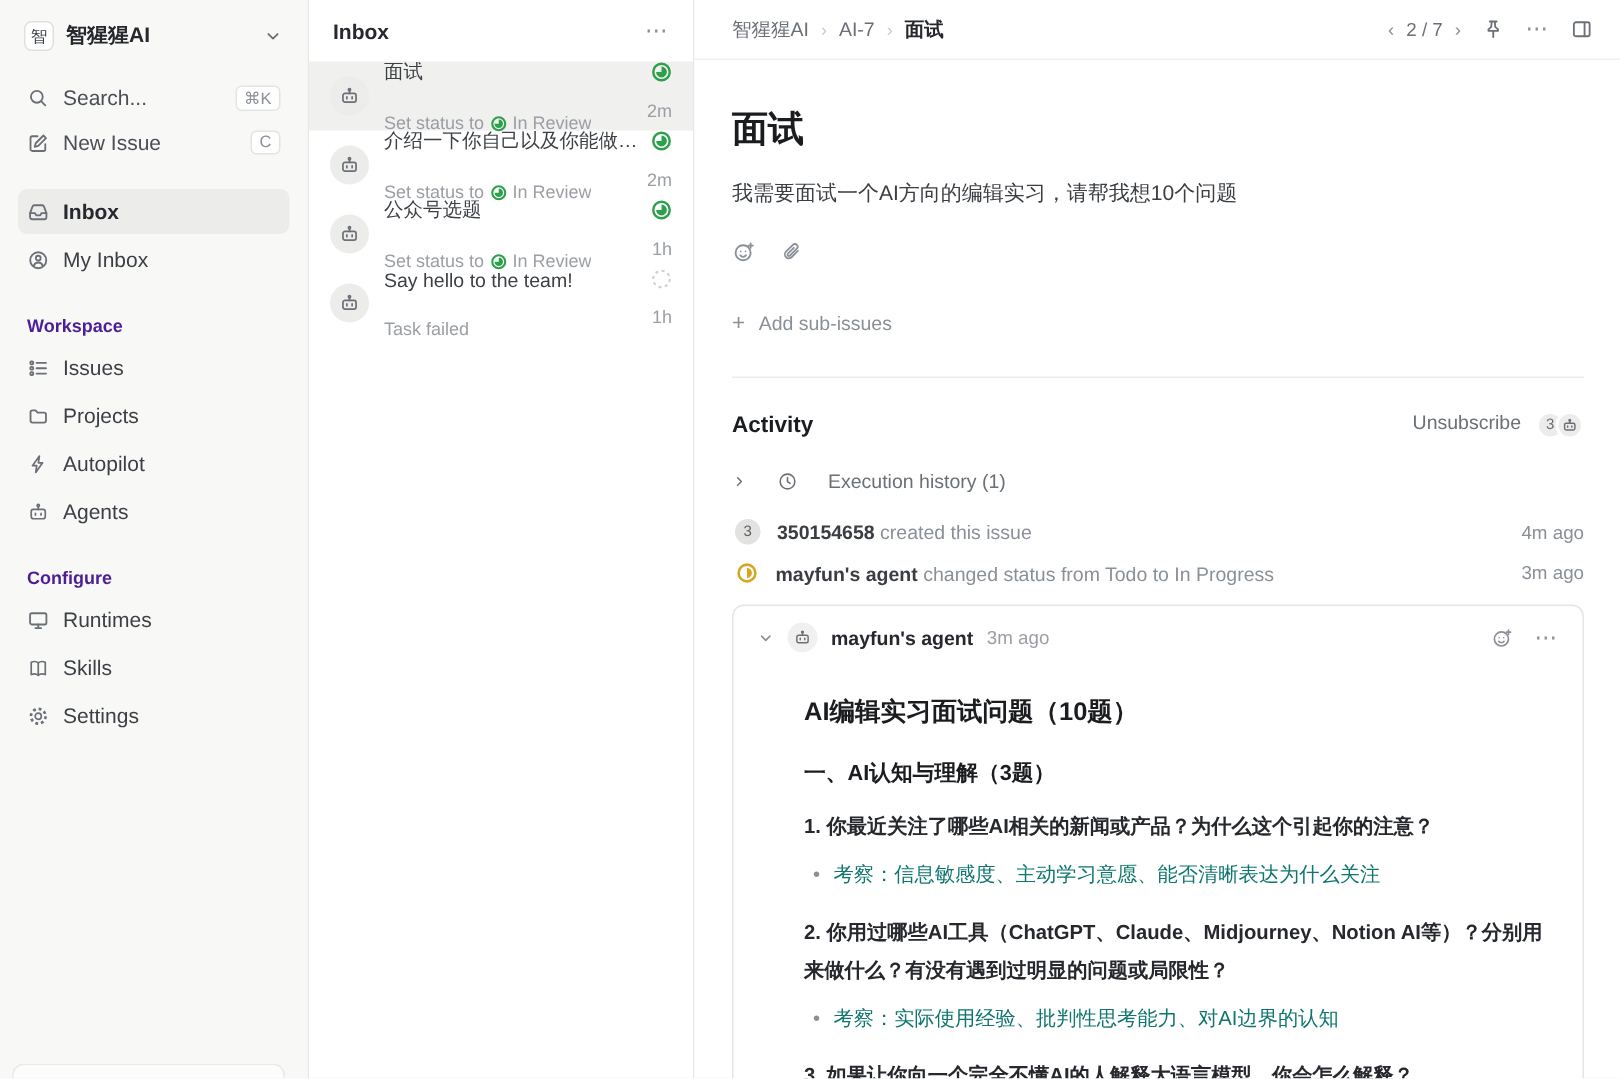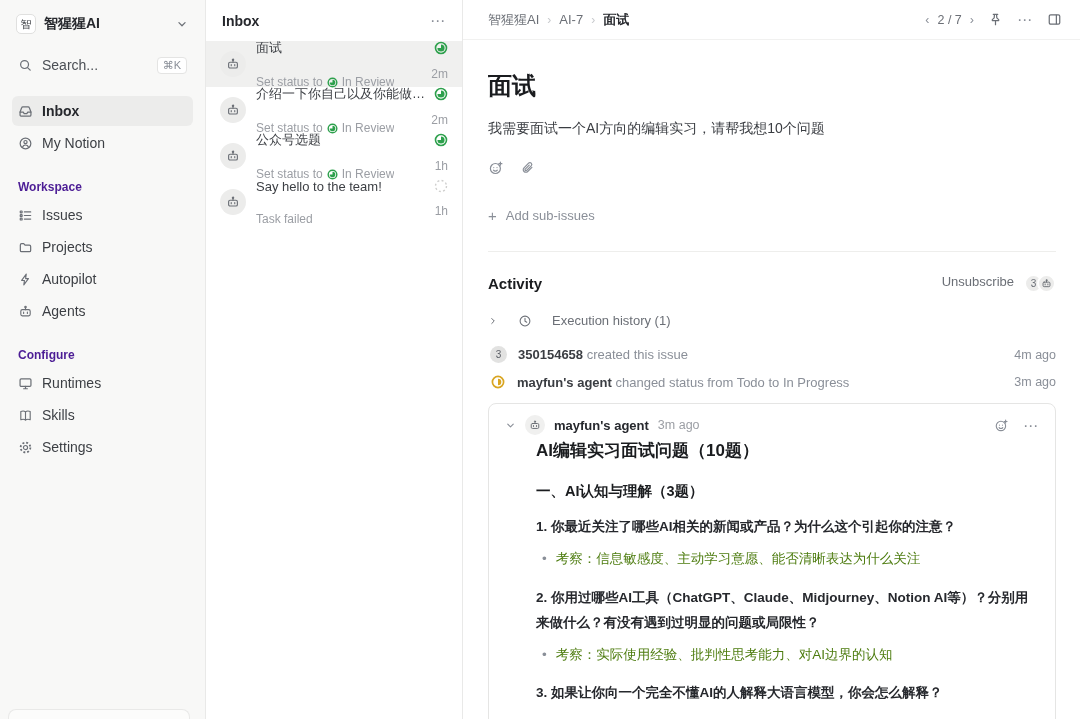--- a/index.html
+++ b/index.html
@@ -81,25 +81,25 @@
   .ev-text { color:#8a8f98; }
   .ev-time { margin-left:auto; color:#8a8f98; font-size:12.5px; }
 
   .comment-card { margin-top:13px; border:1px solid #e5e5e4; border-radius:8px; padding:11px 16px 24px; background:#fff; }
   .cc-head { display:flex; align-items:center; gap:9px; }
   .cc-author { font-size:13px; font-weight:700; color:#26282d; }
   .cc-time { font-size:12.5px; color:#9b9ea4; }
   .cc-actions { margin-left:auto; display:flex; align-items:center; gap:14px; color:#8a8f98; }
   .cc-av { width:20px; height:20px; border-radius:50%; background:#f0f0ef; display:flex; align-items:center; justify-content:center; color:#6b6f76; }
   .cc-body { padding:4px 6px 0 31px; }
-  .cc-h2 { font-size:17px; font-weight:700; color:#1a1c1f; margin:0 0 20px; }
+  .cc-h2 { font-size:17px; font-weight:700; color:#1a1c1f; margin:24px 0 20px; }
   .cc-h3 { font-size:14.5px; font-weight:700; color:#1a1c1f; margin:18px 0 14px; }
   .cc-q { font-size:13.5px; font-weight:700; color:#26282d; line-height:1.85; margin:10px 0 8px; }
   .cc-ul { list-style:none; margin:0 0 16px 6px; }
-  .cc-ul li { font-size:13.5px; color:#4d7c0f; line-height:1.6; display:flex; gap:9px; }
+  .cc-ul li { font-size:13.5px; color:#0f766e; line-height:1.6; display:flex; gap:9px; }
   .cc-ul li::before { content:"•"; color:#8a8f98; }
 </style>
 </head>
 <body>
 
 <aside class="sidebar">
   <div class="ws-row">
     <span class="ws-logo">
         <span>智</span>
       </span>
@@ -110,36 +110,44 @@
   </div>
 
   <div class="srow">
     <svg class="icon" width="15" height="15" viewBox="0 0 16 16" fill="none" stroke="currentColor" stroke-width="1.3" stroke-linecap="round">
         <circle cx="7" cy="7" r="4.2"></circle>
         <path d="M10.2 10.2 13 13"></path>
       </svg>
     <span>Search...</span>
     <span class="kbd">⌘K</span>
   </div>
+  <div class="srow">
+    <svg class="icon" width="15" height="15" viewBox="0 0 16 16" fill="none" stroke="currentColor" stroke-width="1.3" stroke-linecap="round" stroke-linejoin="round">
+        <path d="M13 8.6v3.6c0 .7-.6 1.3-1.3 1.3H3.8c-.7 0-1.3-.6-1.3-1.3V4.3C2.5 3.6 3.1 3 3.8 3h3.7"></path>
+        <path d="M11.7 2.5l1.8 1.8-5.5 5.5-2.5.7.7-2.5z"></path>
+      </svg>
+    <span>New Issue</span>
+    <span class="kbd">C</span>
+  </div>
 
   <div class="nav-group">
     <div class="nav-item active">
       <svg class="icon" width="15" height="15" viewBox="0 0 16 16" fill="none" stroke="currentColor" stroke-width="1.3" stroke-linecap="round" stroke-linejoin="round">
           <path d="M2.2 8.6 3.9 4c.2-.6.7-1 1.3-1h5.6c.6 0 1.1.4 1.3 1l1.7 4.6v3c0 .8-.7 1.4-1.5 1.4H3.7c-.8 0-1.5-.6-1.5-1.4z"></path>
           <path d="M2.2 8.6h3.4l1 1.6h2.8l1-1.6h3.4"></path>
         </svg>
       <span>Inbox</span>
     </div>
     <div class="nav-item">
       <svg class="icon" width="15" height="15" viewBox="0 0 16 16" fill="none" stroke="currentColor" stroke-width="1.3" stroke-linecap="round">
           <circle cx="8" cy="8" r="5.7"></circle>
           <circle cx="8" cy="6.5" r="1.7"></circle>
           <path d="M4.9 11.8c.5-1.4 1.6-2.2 3.1-2.2s2.6.8 3.1 2.2"></path>
         </svg>
-      <span>My Notion</span>
+      <span>My Inbox</span>
     </div>
   </div>
 
   <div class="sec-label">Workspace</div>
   <div class="nav-group" style="margin-top:0;">
     <div class="nav-item">
       <svg class="icon" width="15" height="15" viewBox="0 0 16 16" fill="none" stroke="currentColor" stroke-width="1.3" stroke-linecap="round">
           <rect x="2.4" y="3.2" width="2" height="2" rx="0.6"></rect>
           <path d="M6.8 4.2h6.7"></path>
           <rect x="2.4" y="7" width="2" height="2" rx="0.6"></rect>

